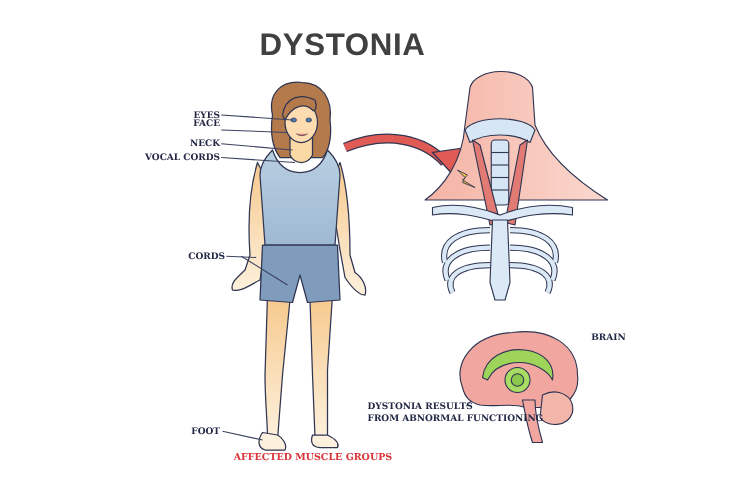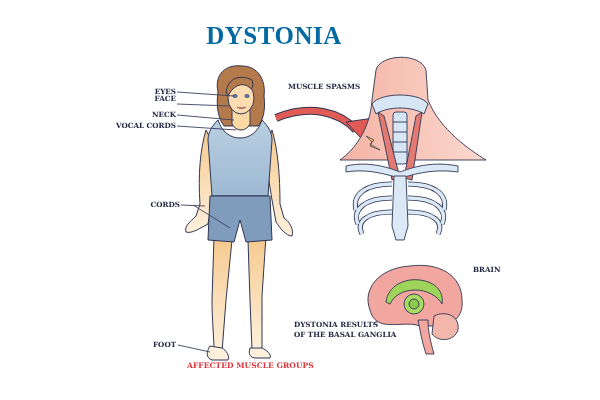--- a/index.html
+++ b/index.html
@@ -1,17 +1,17 @@
 <!DOCTYPE html>
 <html><head>
   <meta charset="utf-8">
   <style>
     html, body { margin: 0; padding: 0; background: #ffffff; }
     body { width: 600px; height: 400px; position: relative; overflow: hidden; font-family: "DejaVu Serif", serif; }
-    .title { position: absolute; left: 0; width: 548px; top: 22px; text-align: center; font-size: 25px; font-weight: bold; color: #0369a1; letter-spacing: 0.5px; font-family: Liberation Serif, serif; }
+    .title { position: absolute; left: 0; width: 548px; top: 22px; text-align: center; font-size: 25px; font-weight: bold; color: #404040; letter-spacing: 0.5px; font-family: Liberation Sans, sans-serif; }
     .lbl { position: absolute; font-size: 7.2px; font-weight: bold; color: #232845; white-space: nowrap; font-family: "DejaVu Serif", serif; line-height: 10px; }
     .lbl.right { text-align: right; }
     .lbl.center { text-align: center; }
     .red { color: #d9353a; font-size: 7.6px; }
     svg.art { position: absolute; left: 0; top: 0; }
   </style>
 </head>
 <body>
 
 <svg class="art" width="600" height="400" viewBox="0 0 600 400">
@@ -129,20 +129,19 @@
 
 <div class="lbl right" style="right:424px; top:87px;">EYES</div>
 <div class="lbl right" style="right:424px; top:94px;margin-left:28px;">FACE</div>
 <div class="lbl right" style="right:424px; top:110px;">NECK</div>
 <div class="lbl right" style="right:424px; top:121px;">VOCAL CORDS</div>
 <div class="lbl right" style="right:420px; top:200px;">CORDS</div>
 <div class="lbl right" style="right:424px; top:340px;">FOOT</div>
 <div class="lbl red" style="left:187px; top:361px;">AFFECTED MUSCLE GROUPS</div>
 
 <div class="lbl center" style="left:276px; width:96px; top:82px;">
-  <div>MUSCLE SPASMS</div>
 </div>
 
 <div class="lbl" style="left:437px; top:265px;margin-left:36px;">BRAIN</div>
 <div class="lbl" style="left:294px; top:320px;">
   <div>DYSTONIA RESULTS</div>
-  <div>OF THE BASAL GANGLIA</div>
+  <div>FROM ABNORMAL FUNCTIONING</div>
 </div>
 
 </body></html>

